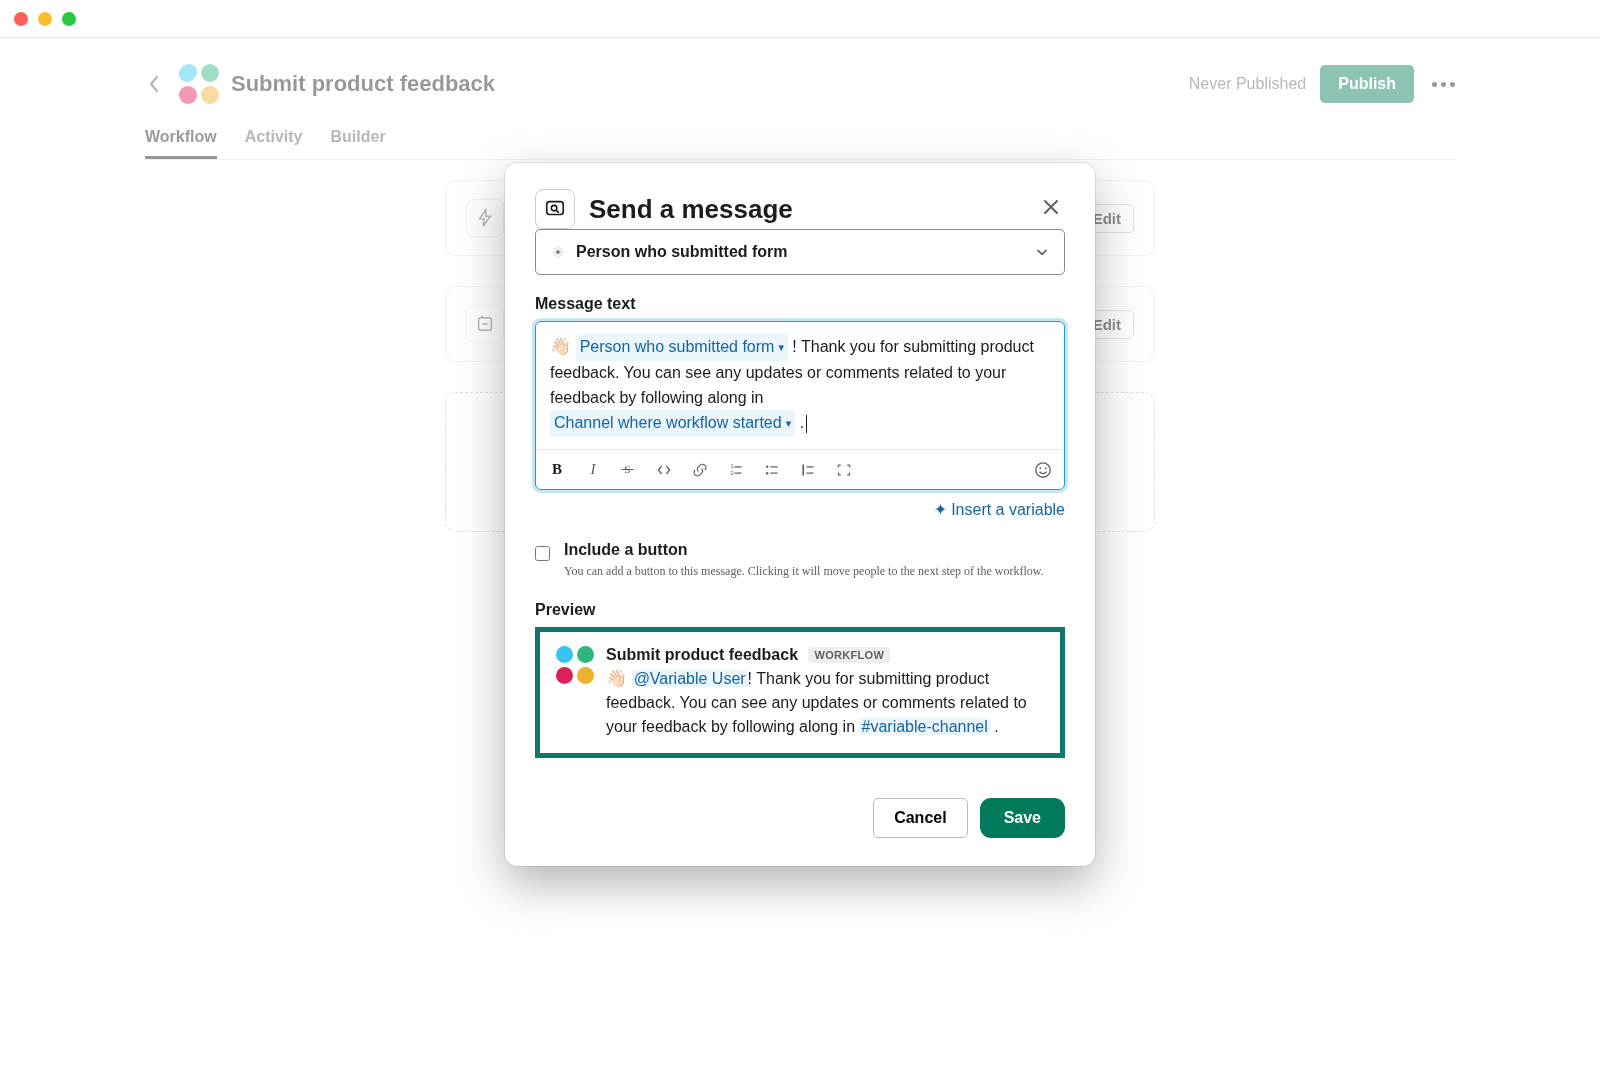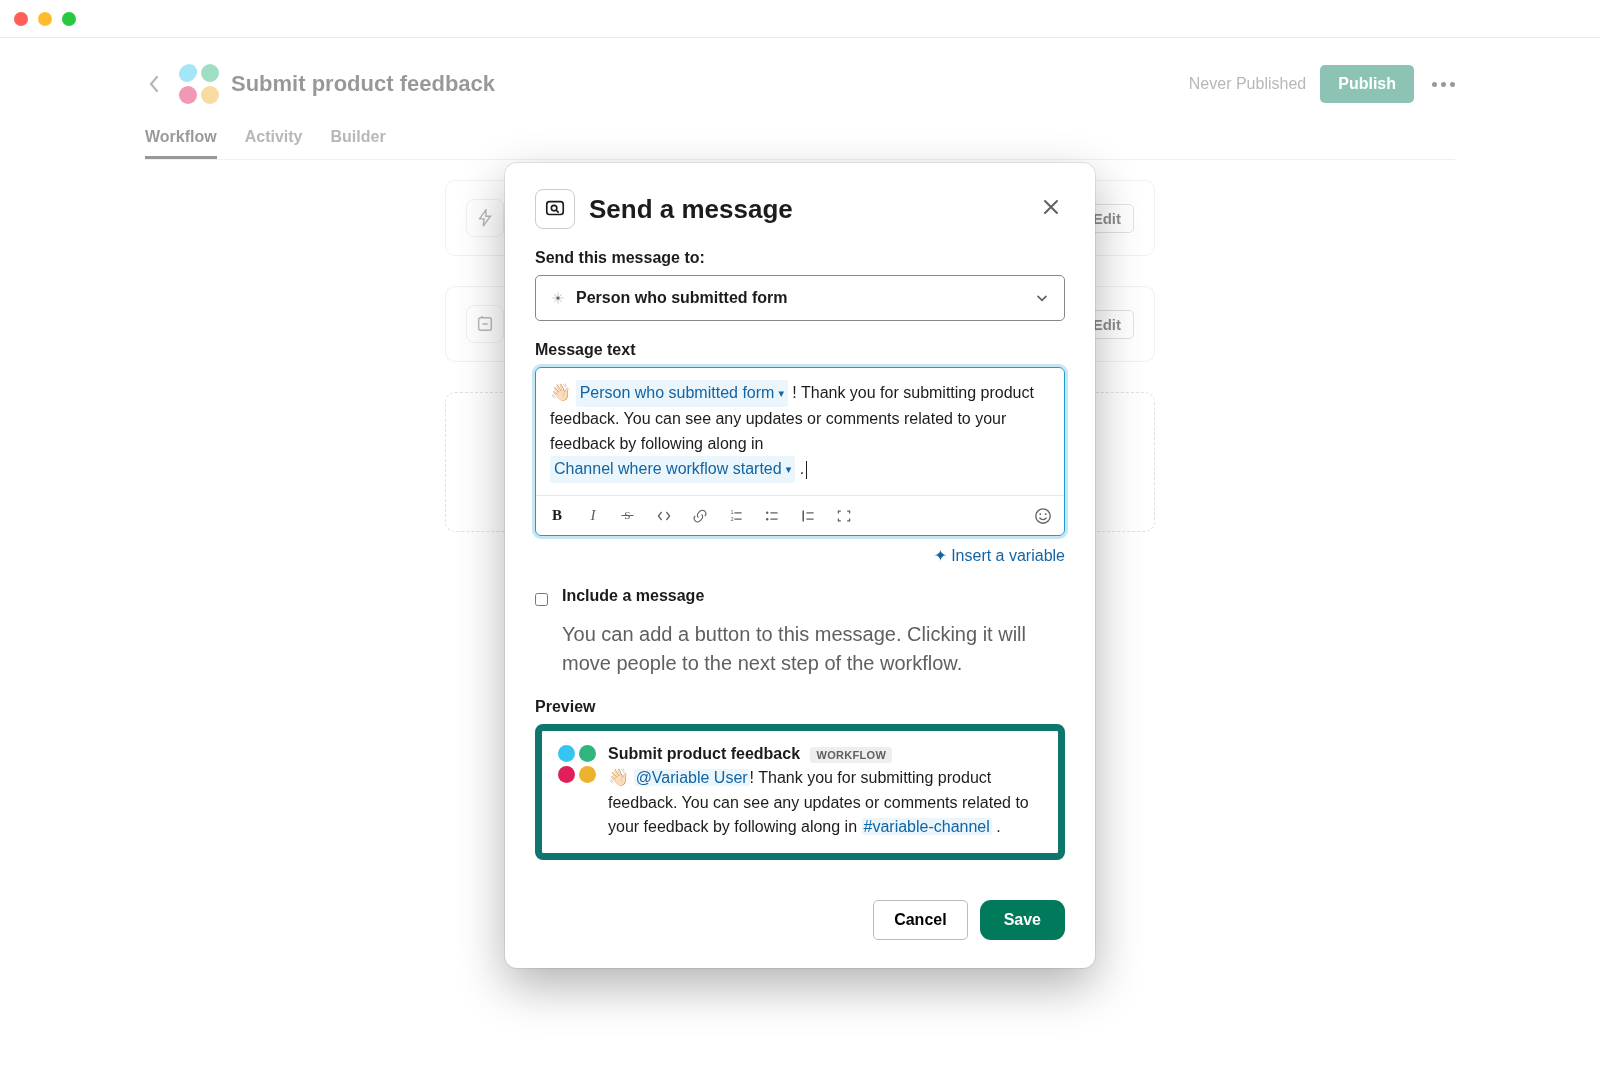--- a/index.html
+++ b/index.html
@@ -154,24 +154,24 @@
   
   .insert-var {
     text-align:right; margin-top:10px;
   }
   .insert-var a { color:#1264a3; font-size:16px; font-weight:500; text-decoration:none; cursor:pointer;}
   .insert-var .spark { margin-right:4px; }
   
   .check-row { display:flex; margin-top: 22px; }
   .check-row input { margin-top:5px; margin-right:14px; width:15px; height:15px;}
   .check-row .lbl { font-size:16px; font-weight:700; }
-  .check-row .desc { color:#616061; font-size:20px; margin-top:15px; line-height:1.45;}
+  .check-row .desc { color:#616061; font-size:12px; margin-top:4px; line-height:1.45;font-family:Liberation Serif, serif;}
   
   .preview-box {
-    border:7px solid #0f766e; border-radius:8px; padding: 14px 16px;
+    border:5px solid #0f766e; border-radius:0; padding: 14px 16px;
     display:flex; margin-top:8px;
   }
   .preview-box .avatar-mini { width:38px; height:38px; position:relative; margin-right:12px; flex-shrink:0;}
   .preview-box .avatar-mini span { position:absolute; width:17px; height:17px; border-radius:50%;}
   .avatar-mini .c1 { background:#36c5f0; top:0; left:0;}
   .avatar-mini .c2 { background:#2eb67d; top:0; right:0;}
   .avatar-mini .c3 { background:#e01e5a; bottom:0; left:0;}
   .avatar-mini .c4 { background:#ecb22e; bottom:0; right:0;}
   .preview-title { font-size:16px; font-weight:800; }
   .badge {
@@ -269,21 +269,20 @@
           </svg>
       </div>
       <div class="modal-title">Send a message</div>
       <div class="modal-close">
         <svg viewBox="0 0 20 20" width="20" height="20">
             <path d="M4 4 L16 16 M16 4 L4 16" stroke="#616061" stroke-width="2" stroke-linecap="round"></path>
           </svg>
       </div>
     </div>
 
-    <div class="field-label">Send this message to:</div>
     <div class="select-box">
       <span class="magic">
         <svg width="16" height="16" viewBox="0 0 20 20">
             <path d="M3 10 L17 10 M10 3 L10 17 M5 5 L15 15 M15 5 L5 15" stroke="#616061" stroke-width="1" opacity=".4"></path>
             <circle cx="10" cy="10" r="2" fill="#616061"></circle>
           </svg>
       </span>
       <span class="val">Person who submitted form</span>
       <span class="chev">
         <svg width="16" height="16" viewBox="0 0 20 20">
@@ -365,21 +364,21 @@
 
     <div class="insert-var">
       <a>
         <span class="spark">✦</span><span>Insert a variable</span>
       </a>
     </div>
 
     <div class="check-row">
       <input type="checkbox" style="">
       <div>
-        <div class="lbl">Include a message</div>
+        <div class="lbl">Include a button</div>
         <div class="desc">You can add a button to this message. Clicking it will move people to the next step of the workflow.</div>
       </div>
     </div>
 
     <div class="field-label">Preview</div>
     <div class="preview-box">
       <div class="avatar-mini">
         <span class="c1"></span>
           <span class="c2"></span>
           <span class="c3"></span>

